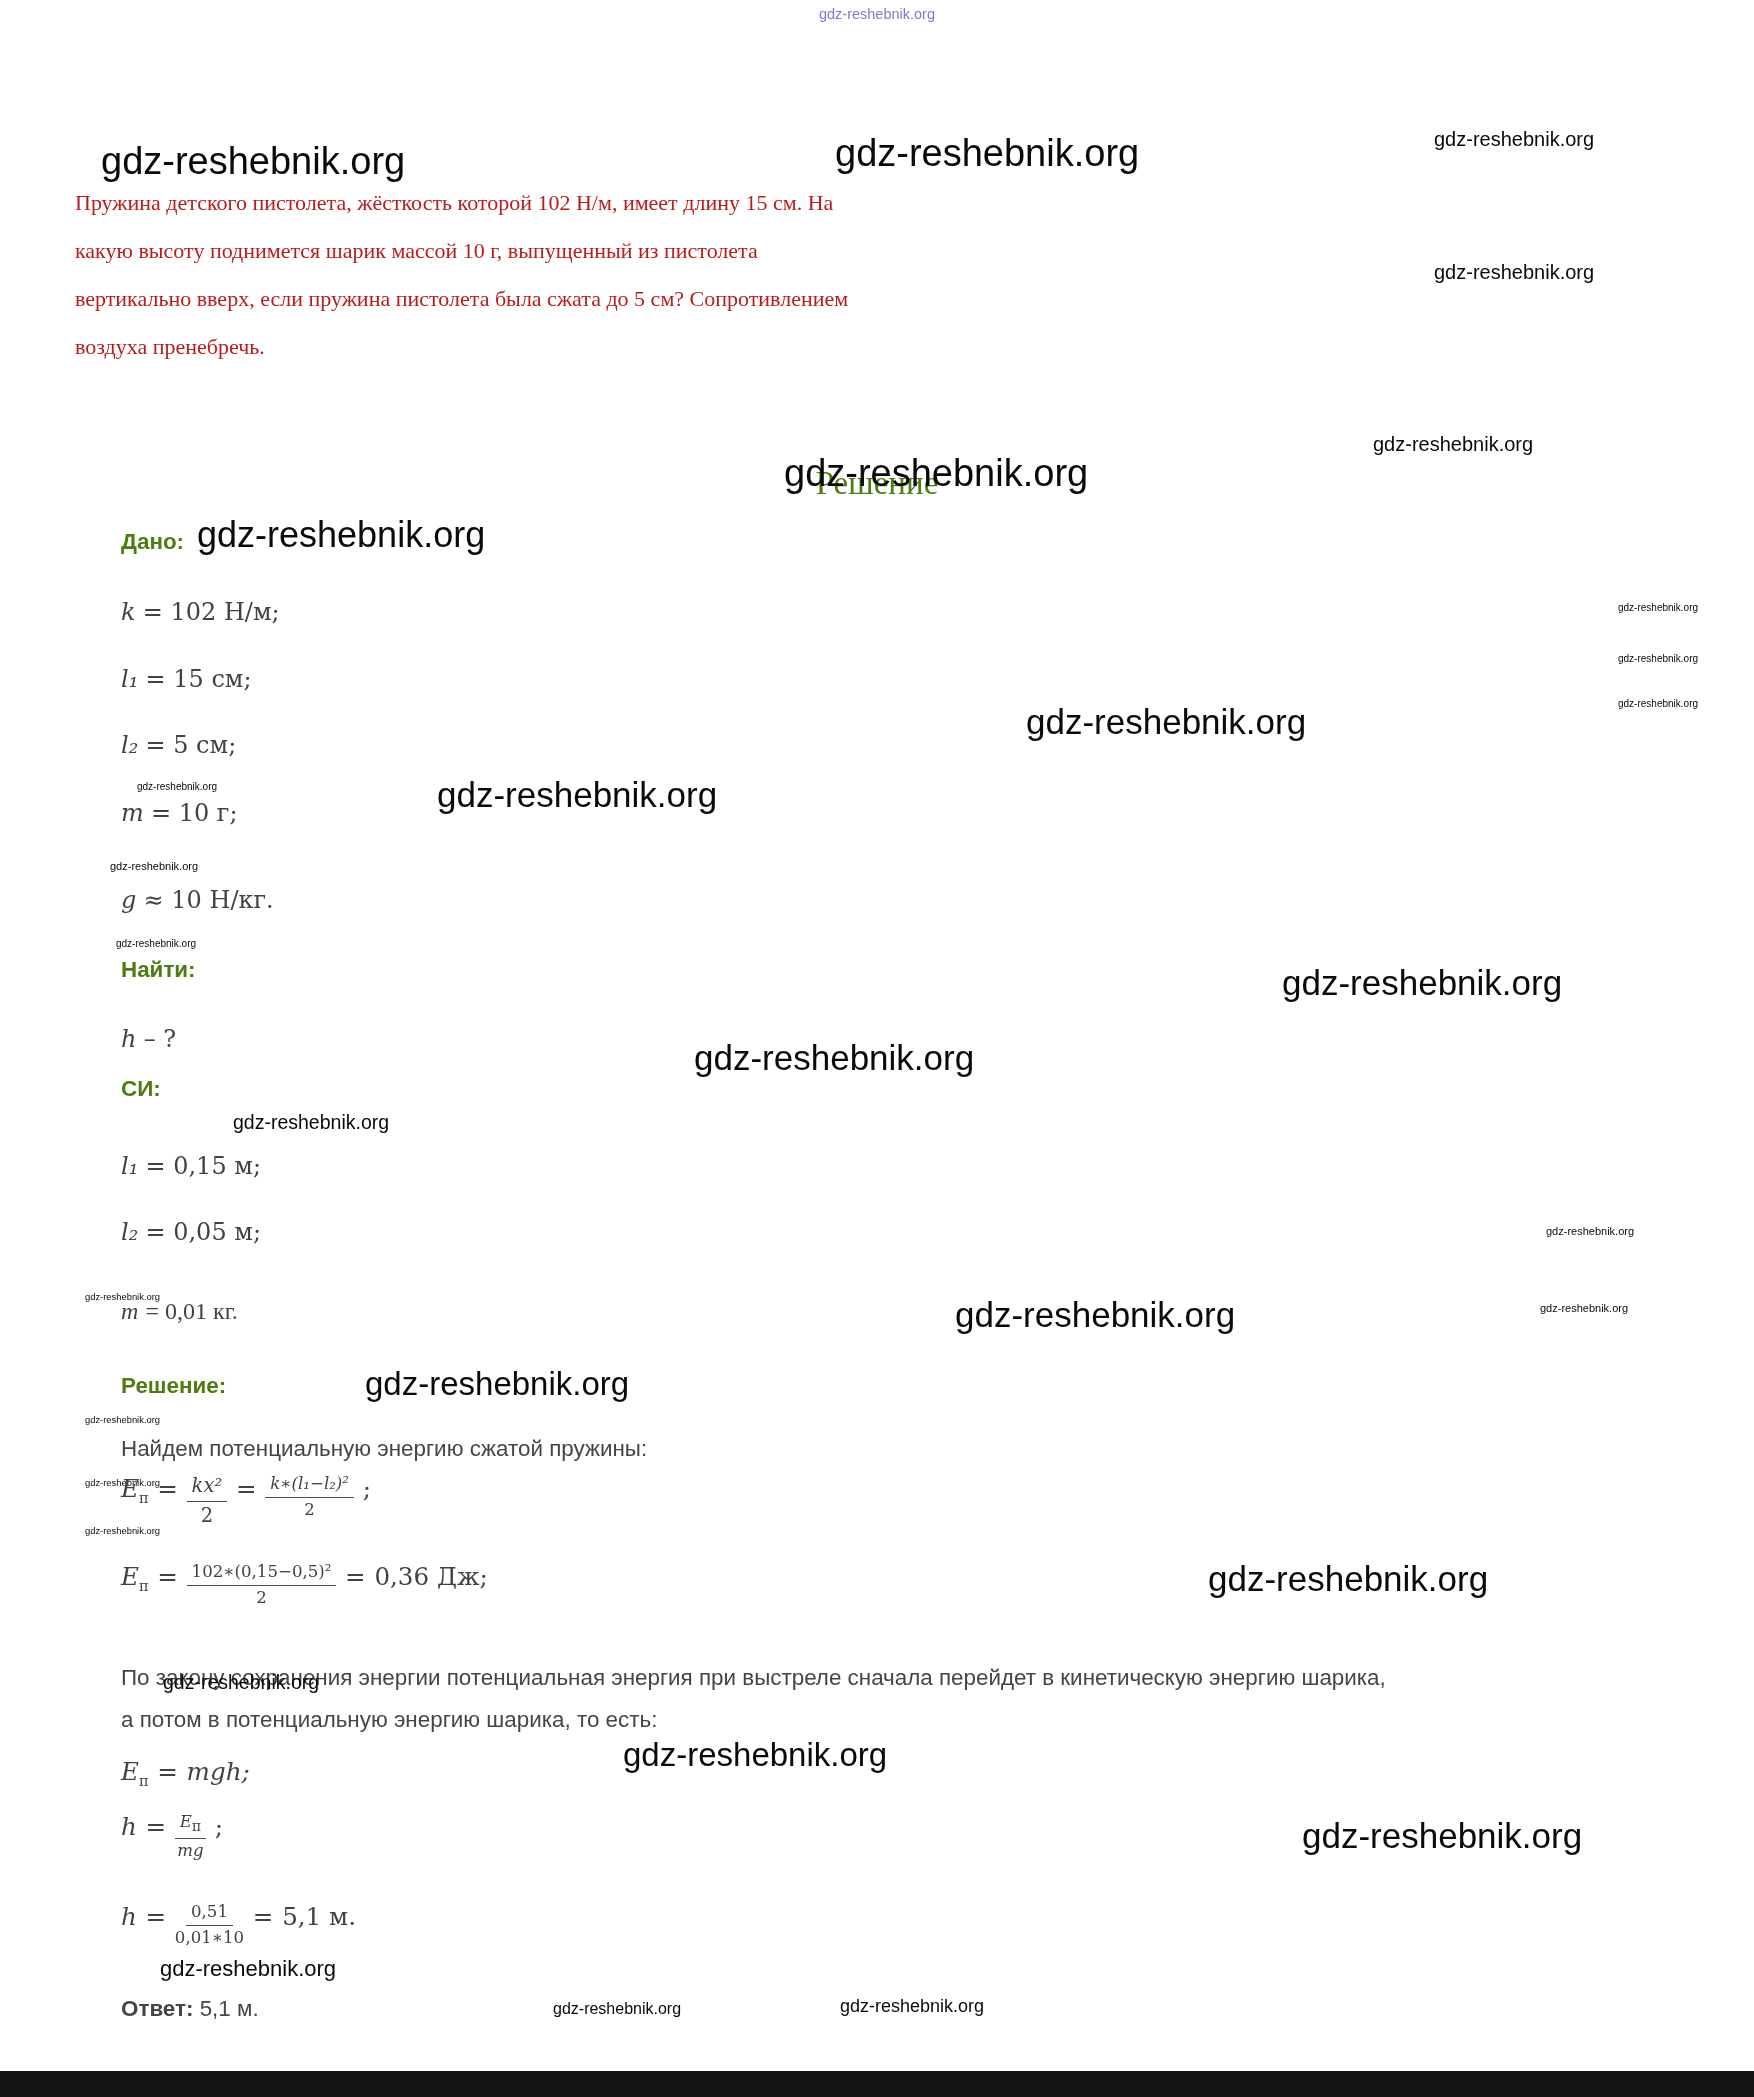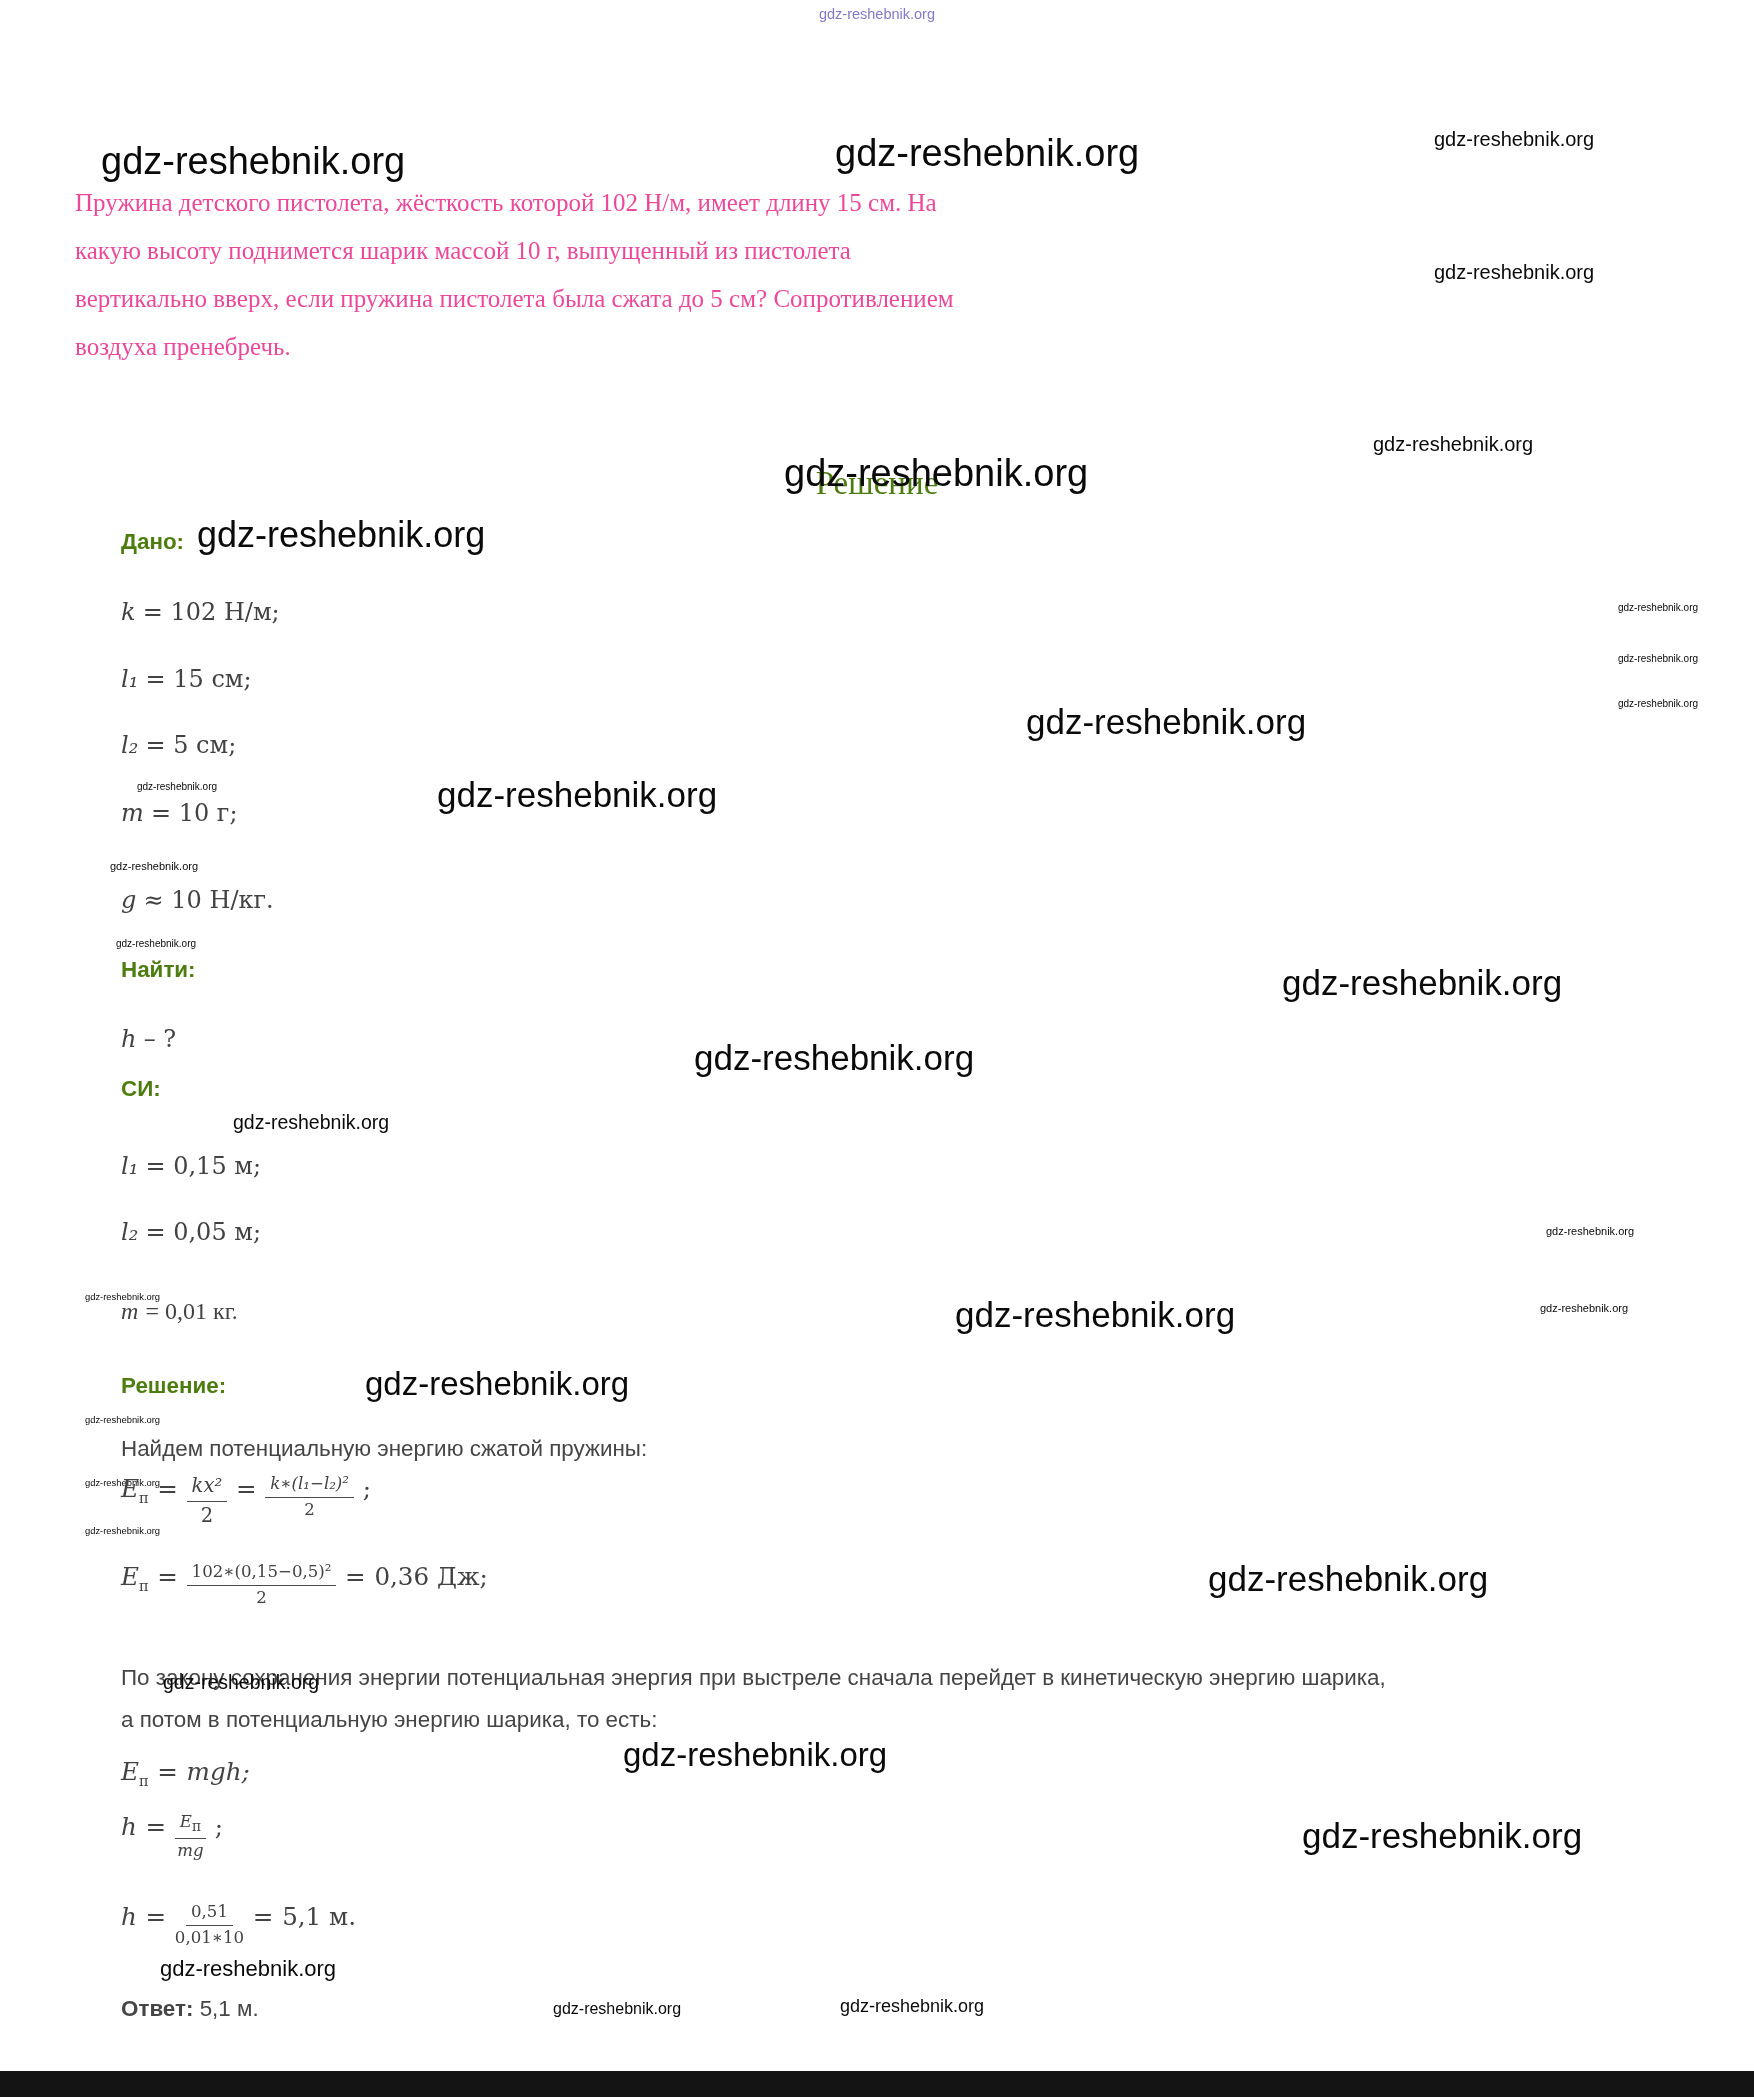--- a/index.html
+++ b/index.html
@@ -33,23 +33,23 @@
     position:absolute;
     left:0; right:0; top:95px;
     text-align:center;
     font-size:35px;
     color:#101010;
   }
   .problem{
     position:absolute;
     left:75px; top:179px;
     width:1611px;
-    font-size:25px;
+    font-size:22px;
     line-height:48px;
-    color:#ec4899;
+    color:#b91c1c;
   }
   .solution-heading{
     position:absolute;
     left:0; right:0; top:429px;
     text-align:center;
     font-size:33px;
     color:#4d7c0f;
     margin-top:36px;
   }
   

